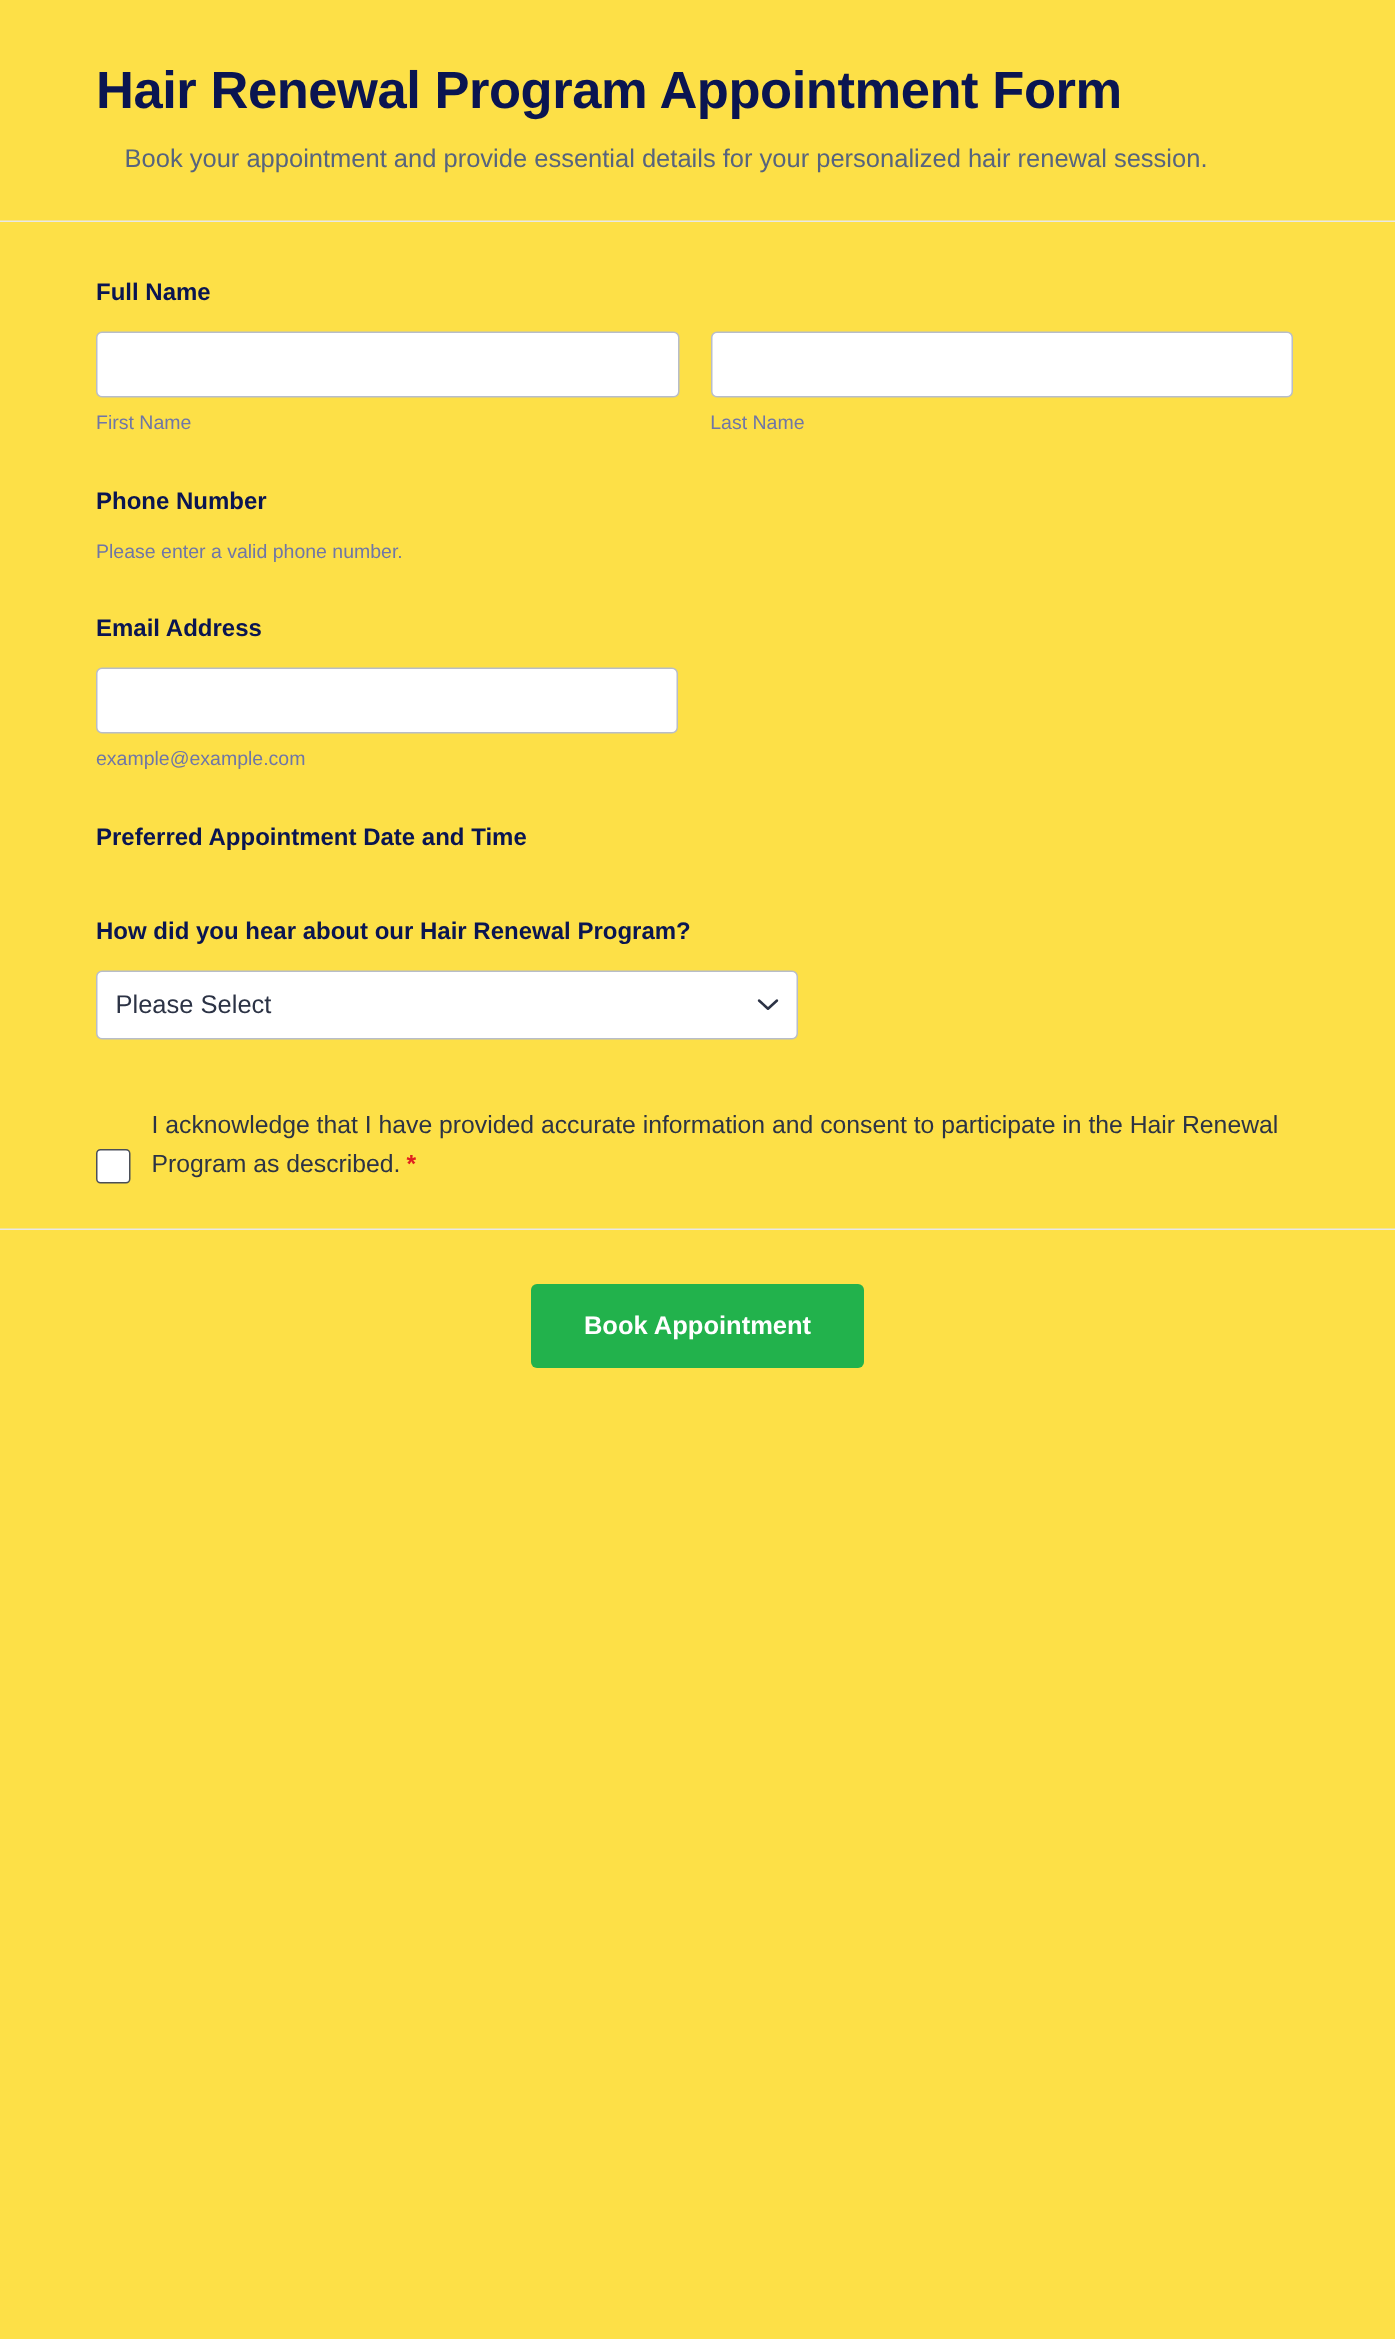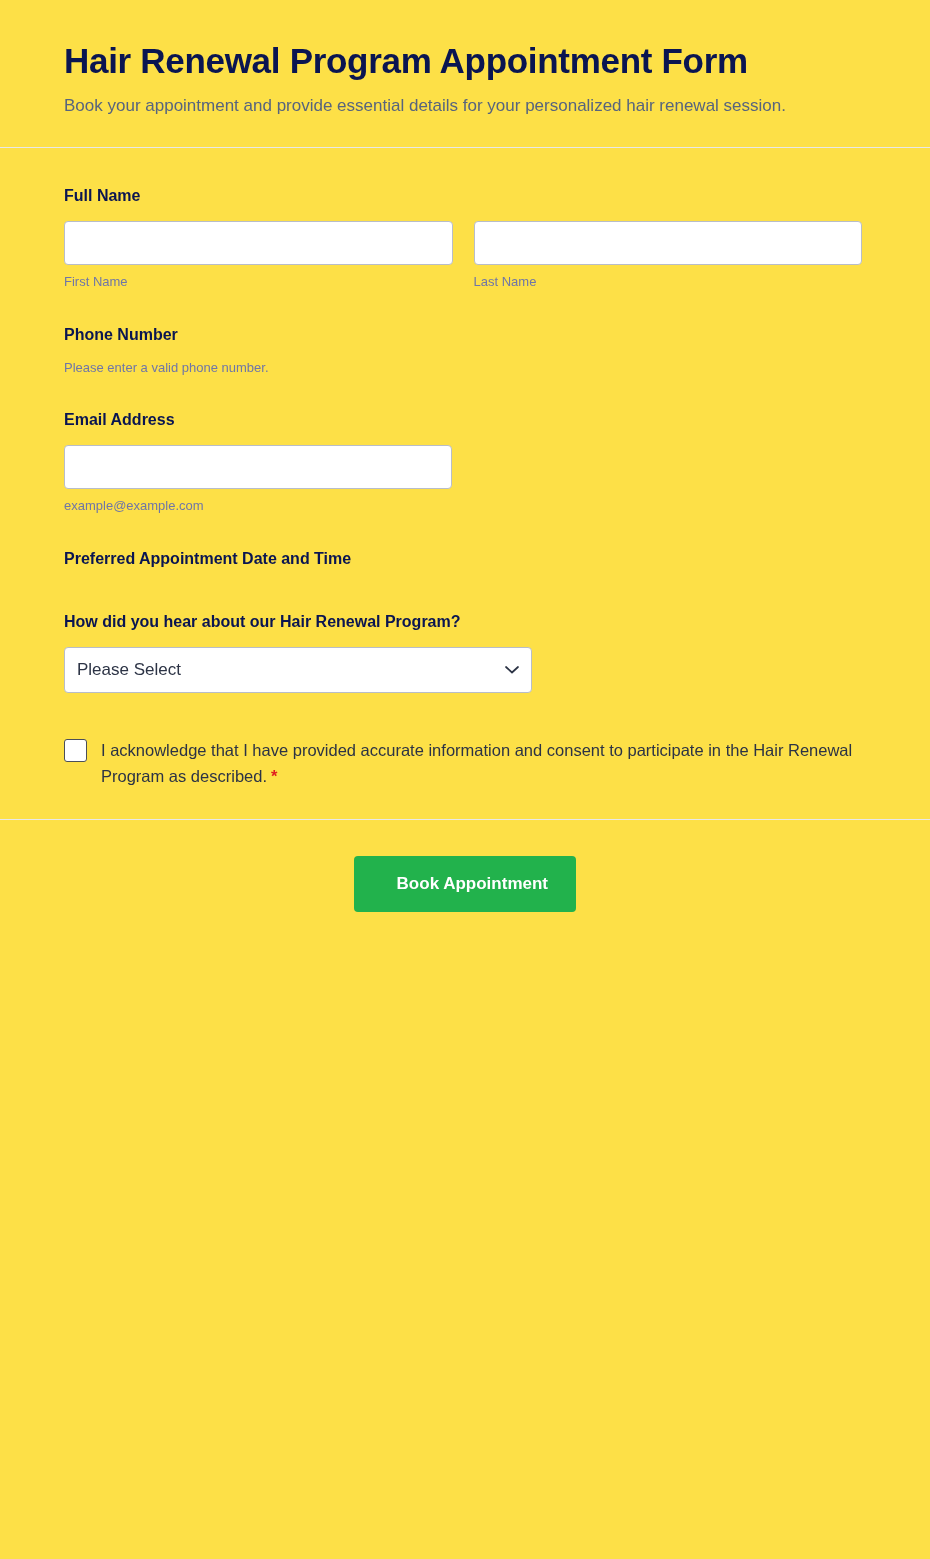--- a/index.html
+++ b/index.html
@@ -30,20 +30,21 @@
     margin: 0 0 10px 0;
     letter-spacing: -0.3px;
   }
   .form-subtitle {
     font-size: 17px;
     line-height: 1.55;
     color: #57647e;
     margin: 0;
     max-width: 760px;
     font-weight: normal;
+    text-align: center;
   }
 
   
   .form-body {
     padding: 38px 68px 20px 64px;
   }
   .field-block {
     margin-bottom: 34px;
   }
   .field-label {
@@ -127,21 +128,21 @@
     top: 50%;
     transform: translateY(-50%);
     pointer-events: none;
     line-height: 0;
   }
 
   .datetime-block { margin-bottom: 42px; }
 
   .consent-block {
     display: flex;
-    align-items: flex-start;
+    align-items: flex-end;
     gap: 14px;
     margin-top: 44px;
     margin-bottom: 10px;
     max-width: 790px;
   }
   .checkbox {
     width: 23px;
     height: 23px;
     border: 1px solid #4b4f58;
     border-radius: 3px;
@@ -167,21 +168,20 @@
     color: #ffffff;
     border: none;
     border-radius: 4px;
     font-size: 17px;
     font-weight: bold;
     padding: 0 28px;
     height: 56px;
     min-width: 222px;
     cursor: pointer;
     font-family: "Liberation Sans", sans-serif;
-    text-align: right;
   }
 </style>
 </head>
 <body>
 
 <div class="page">
 
   <div class="form-header">
     <h1 class="form-title">Hair Renewal Program Appointment Form</h1>
     <p class="form-subtitle">Book your appointment and provide essential details for your personalized hair renewal session.</p>

